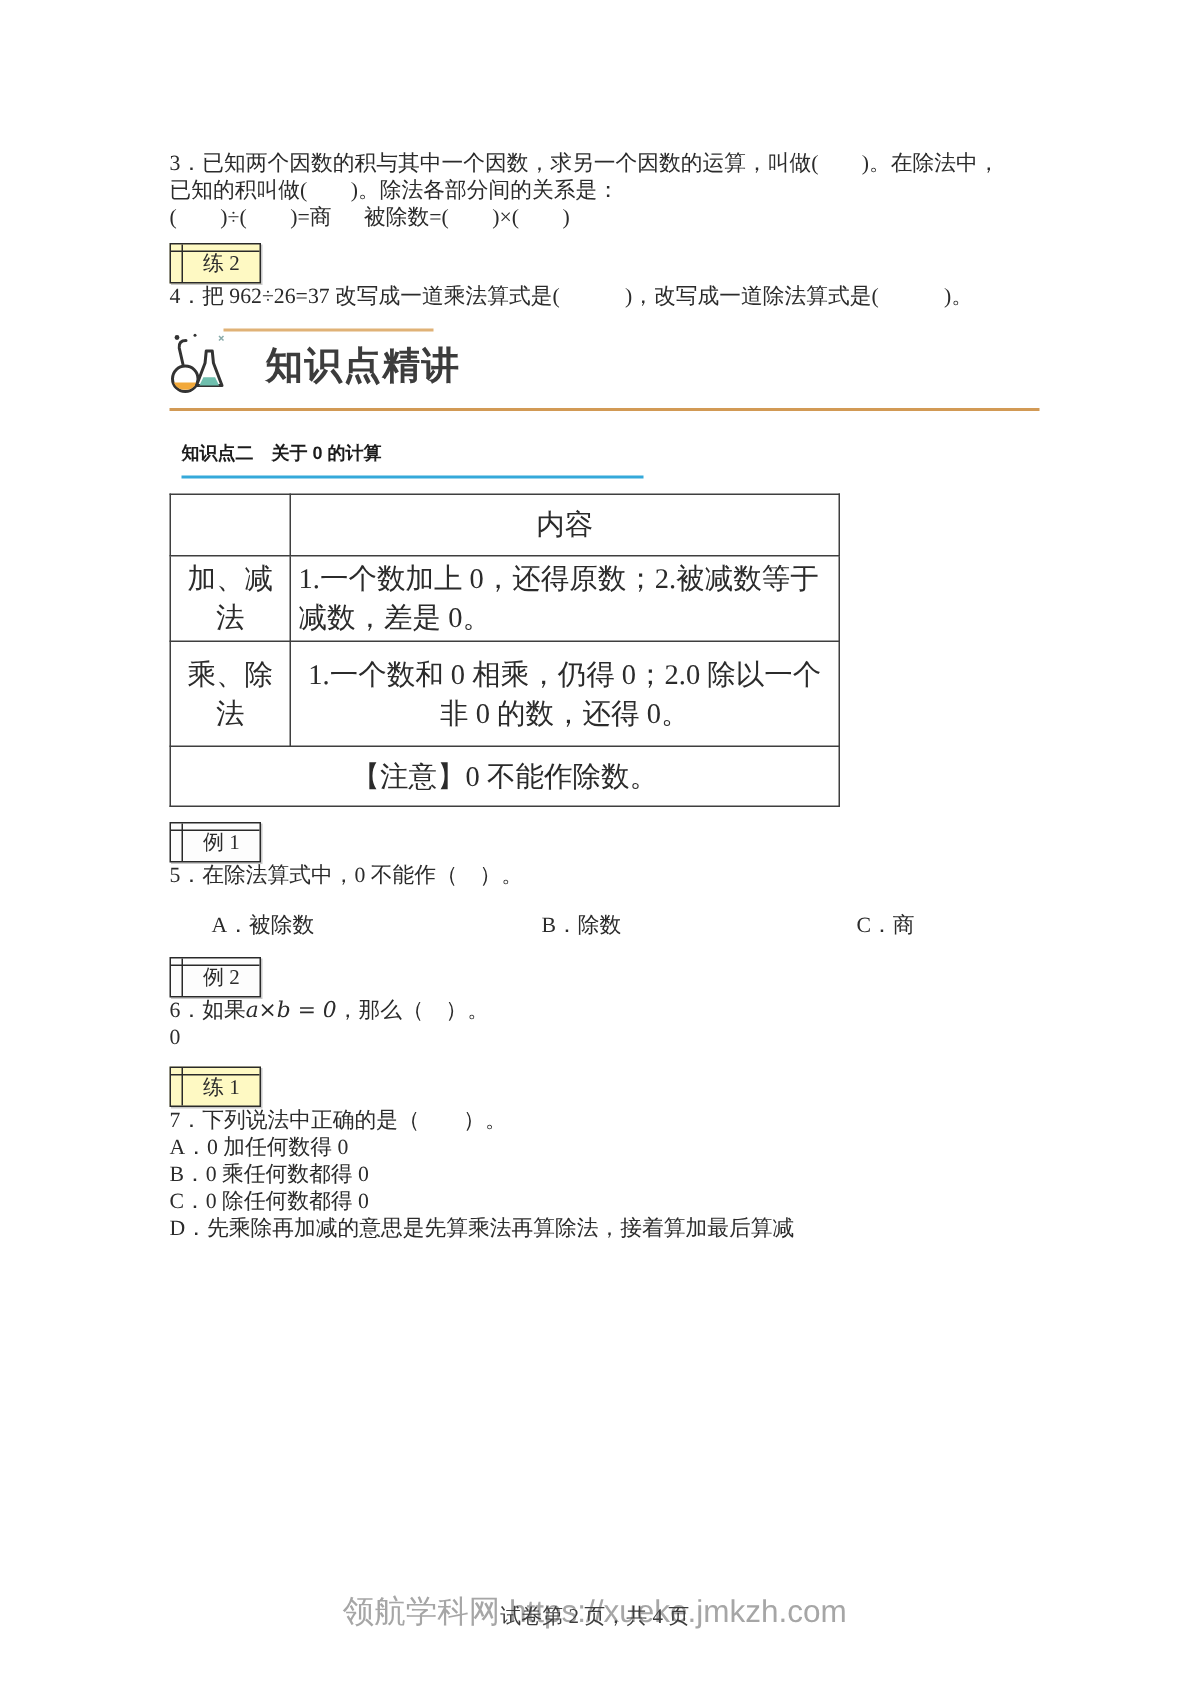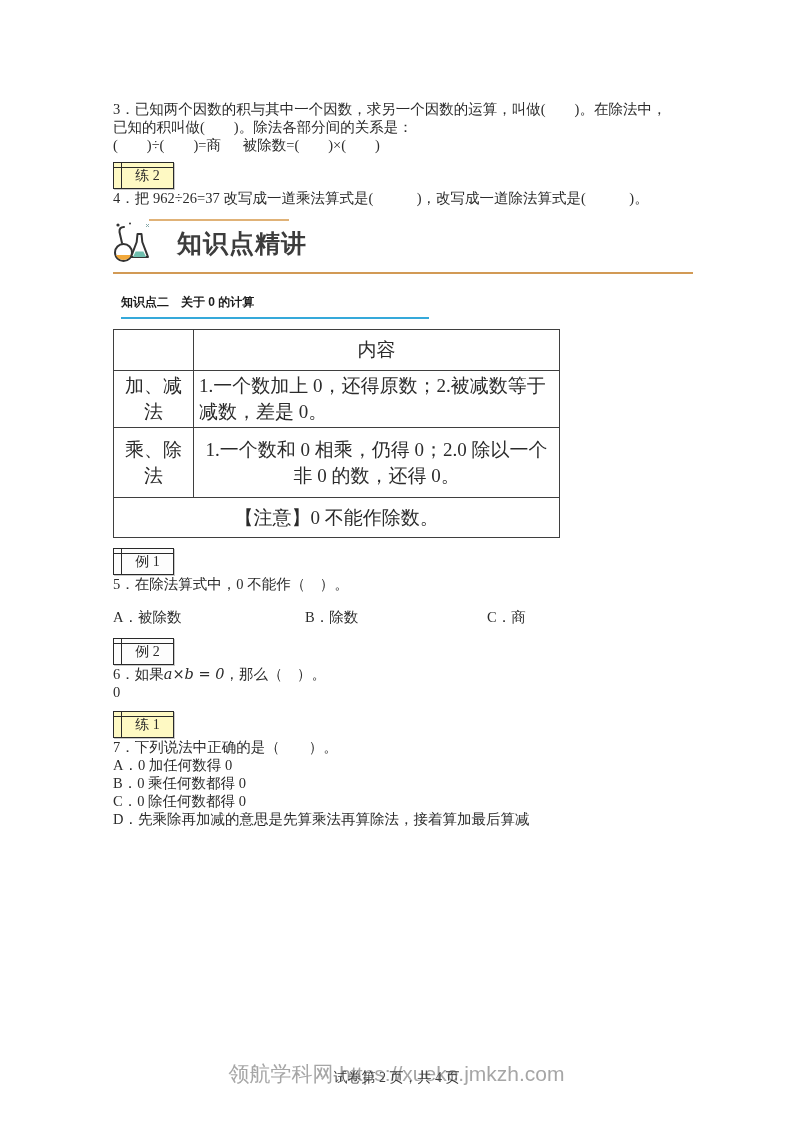--- a/index.html
+++ b/index.html
@@ -97,21 +97,21 @@
   }
   table.rules .c1 { width: 80px; text-align: center; }
   table.rules tr.hd   th { height: 41px; text-align: center; font-weight: 400; }
   table.rules tr.r1   td { height: 48px; }
   table.rules tr.r2   td { height: 70px; }
   table.rules td.cnt  { text-align: center; }
   table.rules td.note { height: 40px; text-align: center; }
 
   
   .opt-row { display: flex; margin-top: 15px; font-size: 14.5px; line-height: 18px; }
-  .opt-row span { white-space: pre-wrap; }
+  .opt-row span { white-space: pre-wrap; margin-left: 28px; }
   .q5opts .o1 { width: 192px; }
   .q5opts .o2 { width: 182px; }
   .q6opts .o1 { width: 147px; }
   .q6opts .o2 { width: 140px; }
   .q6opts .o3 { width: 135px; }
   .math { font-style: italic; font-family: "DejaVu Serif", serif; text-align: right; }
 
   
   .footer { position:absolute; left:0; right:0; top:1058px; height:44px; }
   .watermark {

